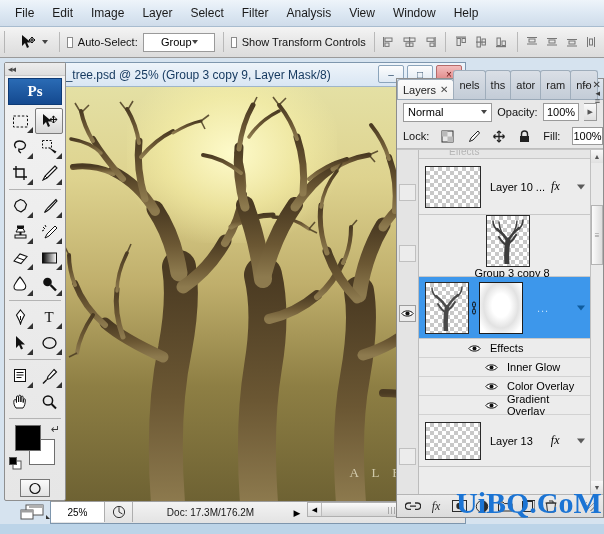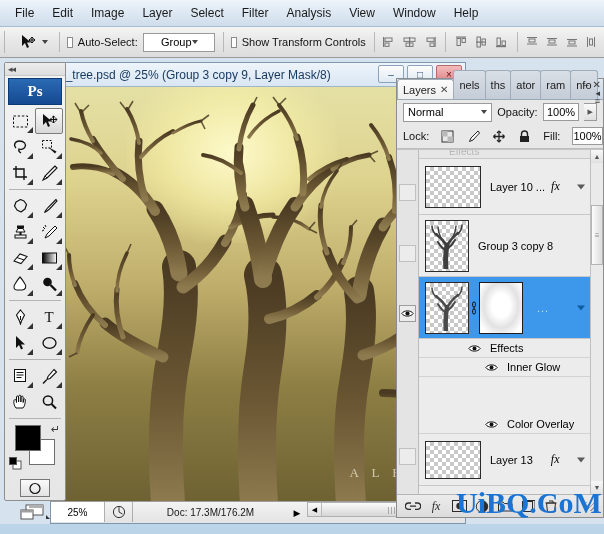--- a/index.html
+++ b/index.html
@@ -870,21 +870,21 @@
         <span style="font-size:10px;color:#b5b5b5;margin-left:24px;margin-top:-5px;">Effects</span>
       </div>
 
       <div class="layerrow" style="height:56px;">
         <div class="thumb-chk" style="width:56px;height:42px;"></div>
         <span class="layername">Layer 10 ...</span>
         <span class="fxmark">fx</span>
         <span class="rowcaret"></span>
       </div>
 
-      <div class="layerrow" style="height:62px;">
+      <div class="layerrow" style="height:62px;flex-direction:column;">
         <div class="thumb-chk" style="width:44px;height:52px;display:flex;align-items:center;justify-content:center;">
           <svg width="36" height="46" viewBox="0 0 36 46">
             <g stroke="#3e3e3e" fill="none" stroke-linecap="round">
               <path d="M17 46 C16 36 17 28 18 22" stroke-width="5"></path>
               <path d="M18 23 C15 18 11 14 7 11" stroke-width="2.6"></path>
               <path d="M18 23 C21 17 25 13 29 10" stroke-width="2.6"></path>
               <path d="M7 12 C4 9 3 6 3 3" stroke-width="1.6"></path>
               <path d="M29 11 C32 8 33 5 33 2" stroke-width="1.6"></path>
               <path d="M18 26 C21 24 24 21 26 17" stroke-width="2"></path>
               <path d="M18 28 C14 26 11 23 9 19" stroke-width="2"></path>
@@ -935,30 +935,39 @@
       <div class="effectrow" style="padding-left:65px;">
         <span class="eye">
           <svg width="13" height="9" viewBox="0 0 13 9">
               <path d="M0.8 4.5 C3 1 10 1 12.2 4.5 C10 8 3 8 0.8 4.5 Z" fill="#fff" stroke="#111" stroke-width="1"></path>
               <circle cx="6.5" cy="4.5" r="2" fill="#111"></circle>
             </svg>
         </span>
         <span style="margin-left:9px">Inner Glow</span>
       </div>
 
-      <div class="effectrow" style="padding-left:65px;margin-top:38px;">
+      <div class="effectrow" style="padding-left:65px;">
         <span class="eye">
           <svg width="13" height="9" viewBox="0 0 13 9">
               <path d="M0.8 4.5 C3 1 10 1 12.2 4.5 C10 8 3 8 0.8 4.5 Z" fill="#fff" stroke="#111" stroke-width="1"></path>
               <circle cx="6.5" cy="4.5" r="2" fill="#111"></circle>
             </svg>
         </span>
         <span style="margin-left:9px">Color Overlay</span>
       </div>
 
+      <div class="effectrow" style="padding-left:65px;">
+        <span class="eye">
+          <svg width="13" height="9" viewBox="0 0 13 9">
+              <path d="M0.8 4.5 C3 1 10 1 12.2 4.5 C10 8 3 8 0.8 4.5 Z" fill="#fff" stroke="#111" stroke-width="1"></path>
+              <circle cx="6.5" cy="4.5" r="2" fill="#111"></circle>
+            </svg>
+        </span>
+        <span style="margin-left:9px">Gradient Overlay</span>
+      </div>
 
       <div class="layerrow" style="height:52px;">
         <div class="thumb-chk" style="width:56px;height:38px;"></div>
         <span class="layername">Layer 13</span>
         <span class="fxmark" style="margin-left:18px">fx</span>
         <span class="rowcaret"></span>
       </div>
 
       <div style="height:20px;background:#ececec;"></div>
     </div>

